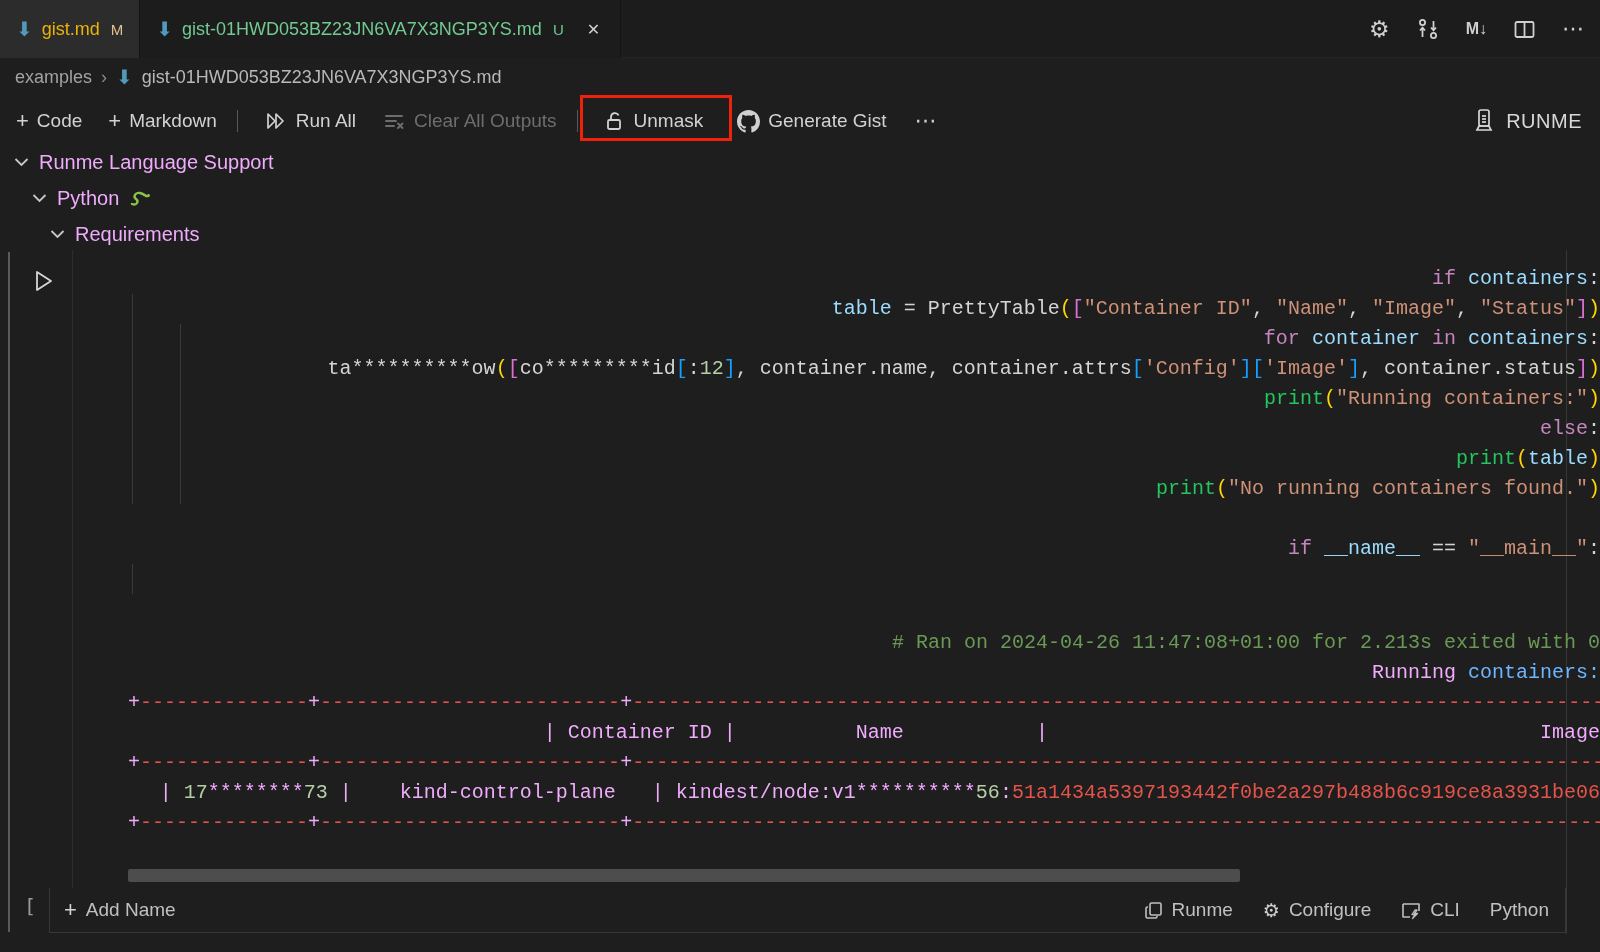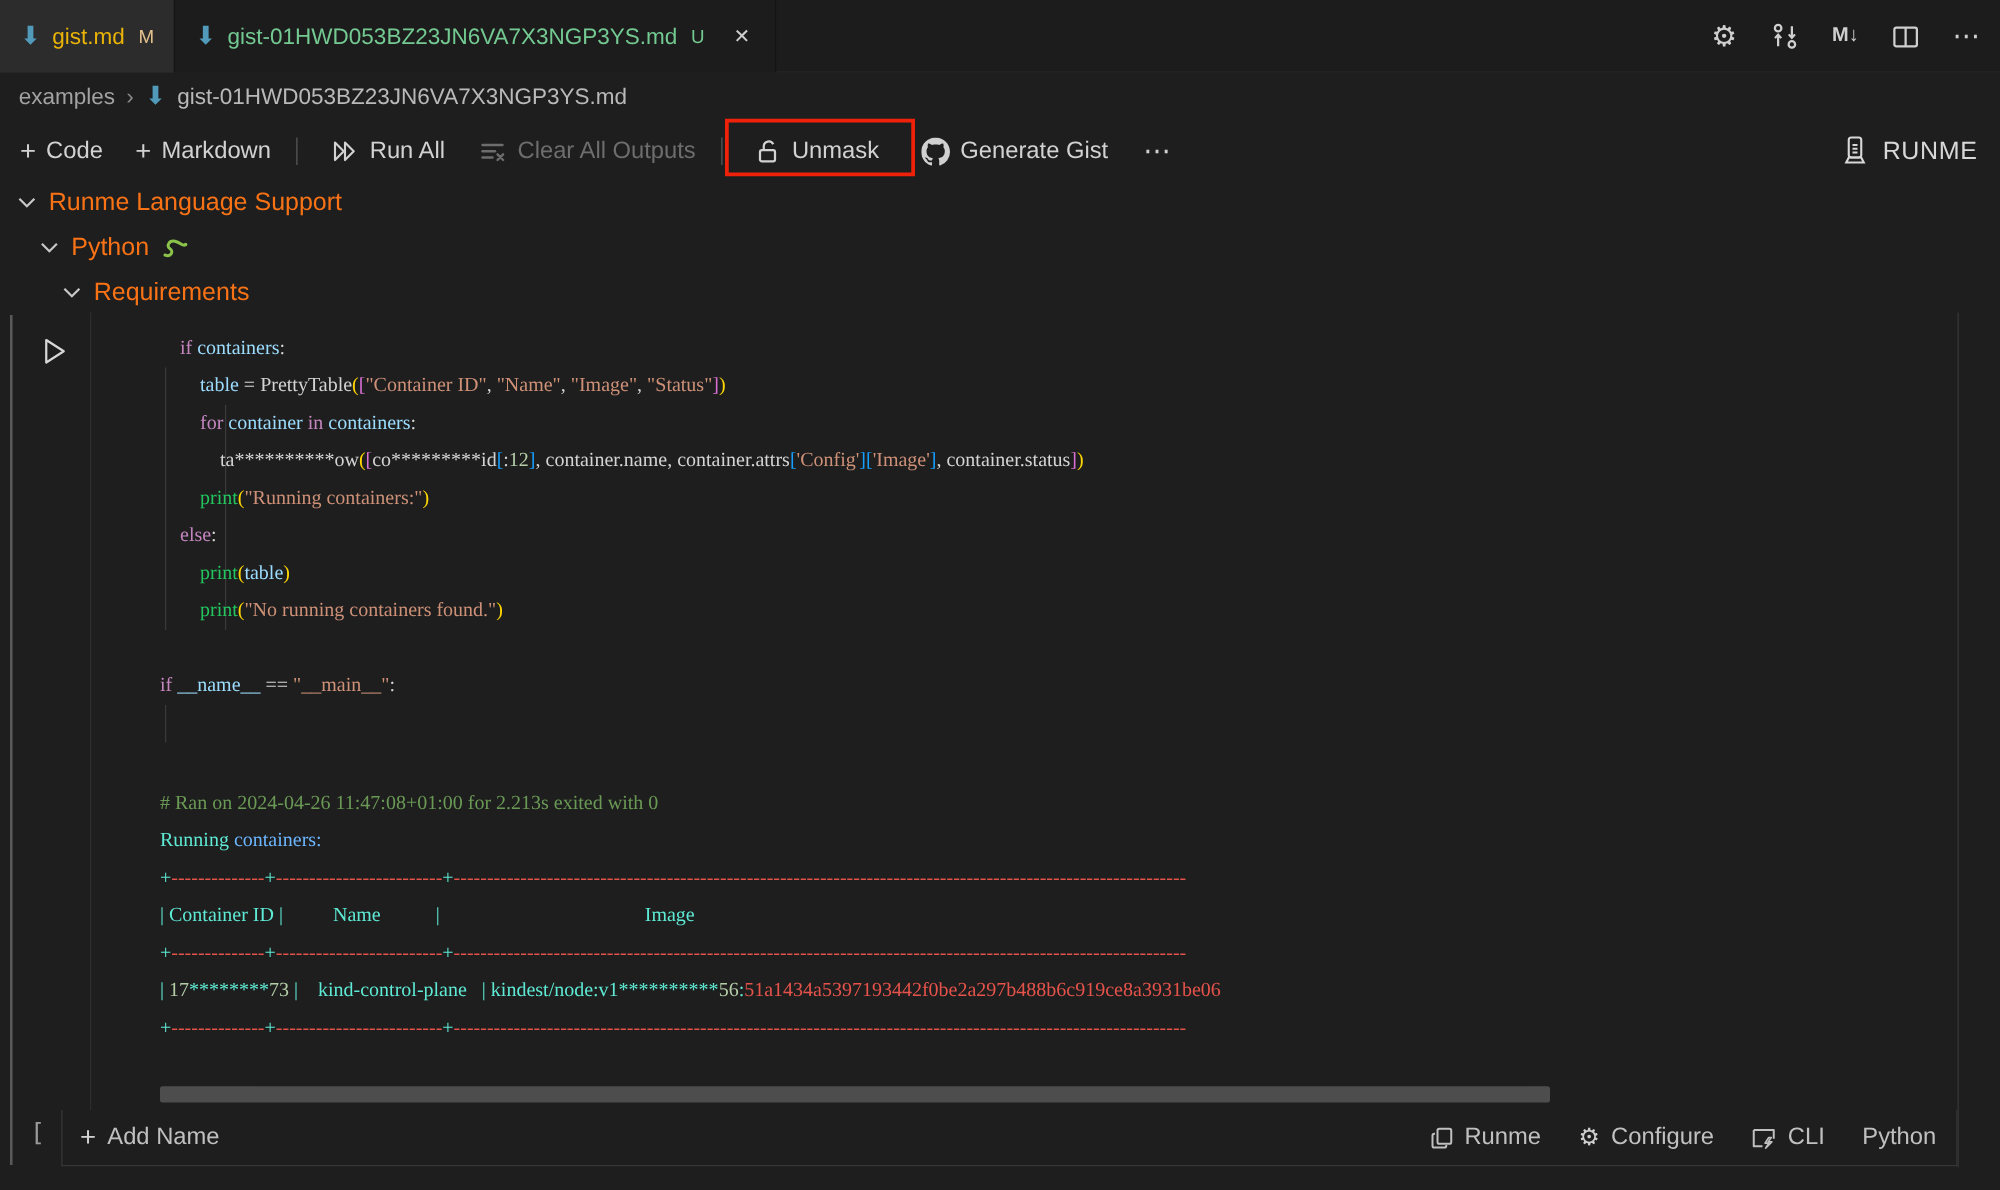--- a/index.html
+++ b/index.html
@@ -38,45 +38,45 @@
   .tb-plus { font-size:22px; font-weight:300; color:#d2d2d2; }
   .tb-item.disabled { color:#6d6d6d; }
   #unmask-wrap { position:relative; }
   #unmask-box { position:absolute; left:-8px; top:-9px; width:152px; height:46px;
                 border:3px solid #f0210a; pointer-events:none; }
   #runme-brand { position:absolute; right:18px; top:96px; height:50px; display:flex;
                  align-items:center; gap:10px; font-size:20px; color:#d8d8d8; letter-spacing:0.5px; }
 
   
   .section { position:absolute; display:flex; align-items:center; gap:10px;
-             font-size:20px; color:#f97316; cursor:pointer; height:32px; }
+             font-size:20px; color:#f0abfc; cursor:pointer; height:32px; }
   .chev svg { display:block; }
 
   
   #cell-focus-bar { position:absolute; left:8px; top:252px; width:2px; height:680px; background:#5a5a5a; }
   #gutter-sep { position:absolute; left:72px; top:250px; width:1px; height:638px; background:#2d2d2d; }
   #cell-right-border { position:absolute; left:1566px; top:250px; width:1px; height:684px; background:#373737; }
   #run-cell { position:absolute; left:28px; top:266px; width:30px; height:30px; cursor:pointer; }
 
   .code-line { height:30px; line-height:30px; white-space:pre;
-               font-family:Liberation Serif, serif; font-size:16px; }
+               font-family:Liberation Mono, monospace; font-size:20px;text-align:right; }
   #code-lines   { position:absolute; left:128px; top:264px; width:1472px; overflow:hidden; }
   #output-lines { position:absolute; left:128px; top:628px; width:1472px; overflow:hidden; }
 
   .tok-pl  { color:#d4d4d4; }
   .tok-kw  { color:#c586c0; }
   .tok-var { color:#9cdcfe; }
   .tok-fn  { color:#22c55e; }
   .tok-str { color:#ce9178; }
   .tok-num { color:#b5cea8; }
   .tok-p1  { color:#ffd700; }
   .tok-p2  { color:#da70d6; }
   .tok-p3  { color:#179fff; }
   .tok-cmt { color:#6a9955; }
-  .tok-out { color:#5eead4; }
+  .tok-out { color:#f0abfc; }
   .tok-red { color:#e5534b; }
   .tok-grn { color:#b5cea8; }
   .tok-blu { color:#6cb6ff; }
 
   .indent-guide { position:absolute; width:1px; background:#3a3a3a; }
 
   #hscrollbar { position:absolute; left:128px; top:869px; width:1112px; height:13px;
                 background:#4d4d4d; border-radius:2px; cursor:pointer; }
 
   

